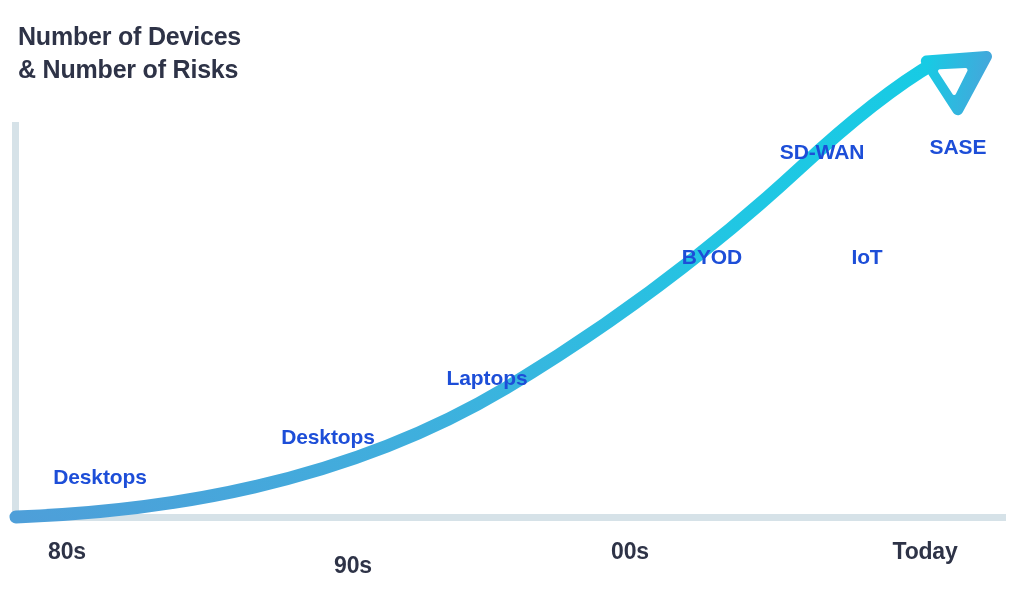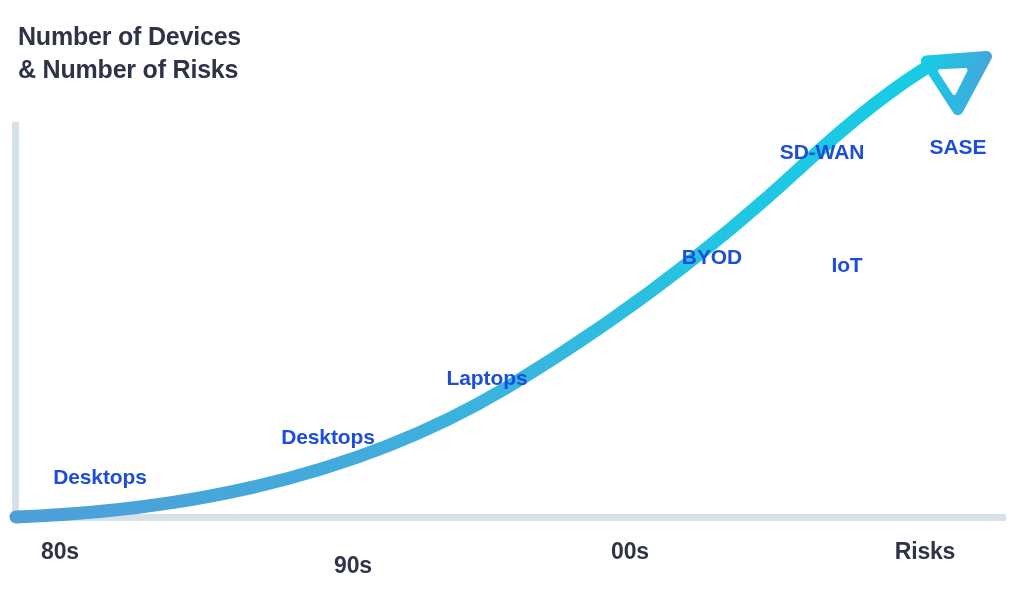--- a/index.html
+++ b/index.html
@@ -95,22 +95,22 @@
     <g transform="translate(958,75) rotate(57)">
       <path d="M 0,-34 L 29,19 L -29,19 Z" fill="url(#headGrad)" stroke="url(#headGrad)" stroke-width="11" stroke-linejoin="round"></path>
       <path d="M 0,-9 L 13,13 L -13,13 Z" fill="#ffffff" stroke="#ffffff" stroke-width="4" stroke-linejoin="round"></path>
     </g>
   </svg>
 
   <div class="point-label" style="left:100px; top:477px;">Desktops</div>
   <div class="point-label" style="left:308px; top:437px;margin-left:20px;">Desktops</div>
   <div class="point-label" style="left:487px; top:378px;">Laptops</div>
   <div class="point-label" style="left:712px; top:257px;text-align:right;">BYOD</div>
-  <div class="point-label" style="left:847px; top:257px;margin-top:8px;">IoT</div>
+  <div class="point-label" style="left:867px; top:257px;">IoT</div>
   <div class="point-label" style="left:822px; top:152px;">SD-WAN</div>
   <div class="point-label" style="left:958px; top:147px;">SASE</div>
 
-  <div class="tick-label" style="left:60px; top:551px;">80s</div>
+  <div class="tick-label" style="left:67px; top:551px;">80s</div>
   <div class="tick-label" style="left:353px; top:565px;">90s</div>
   <div class="tick-label" style="left:630px; top:551px;">00s</div>
-  <div class="tick-label" style="left:925px; top:551px;">Risks</div>
+  <div class="tick-label" style="left:925px; top:551px;">Today</div>
 
 </div>
 
 </body></html>

